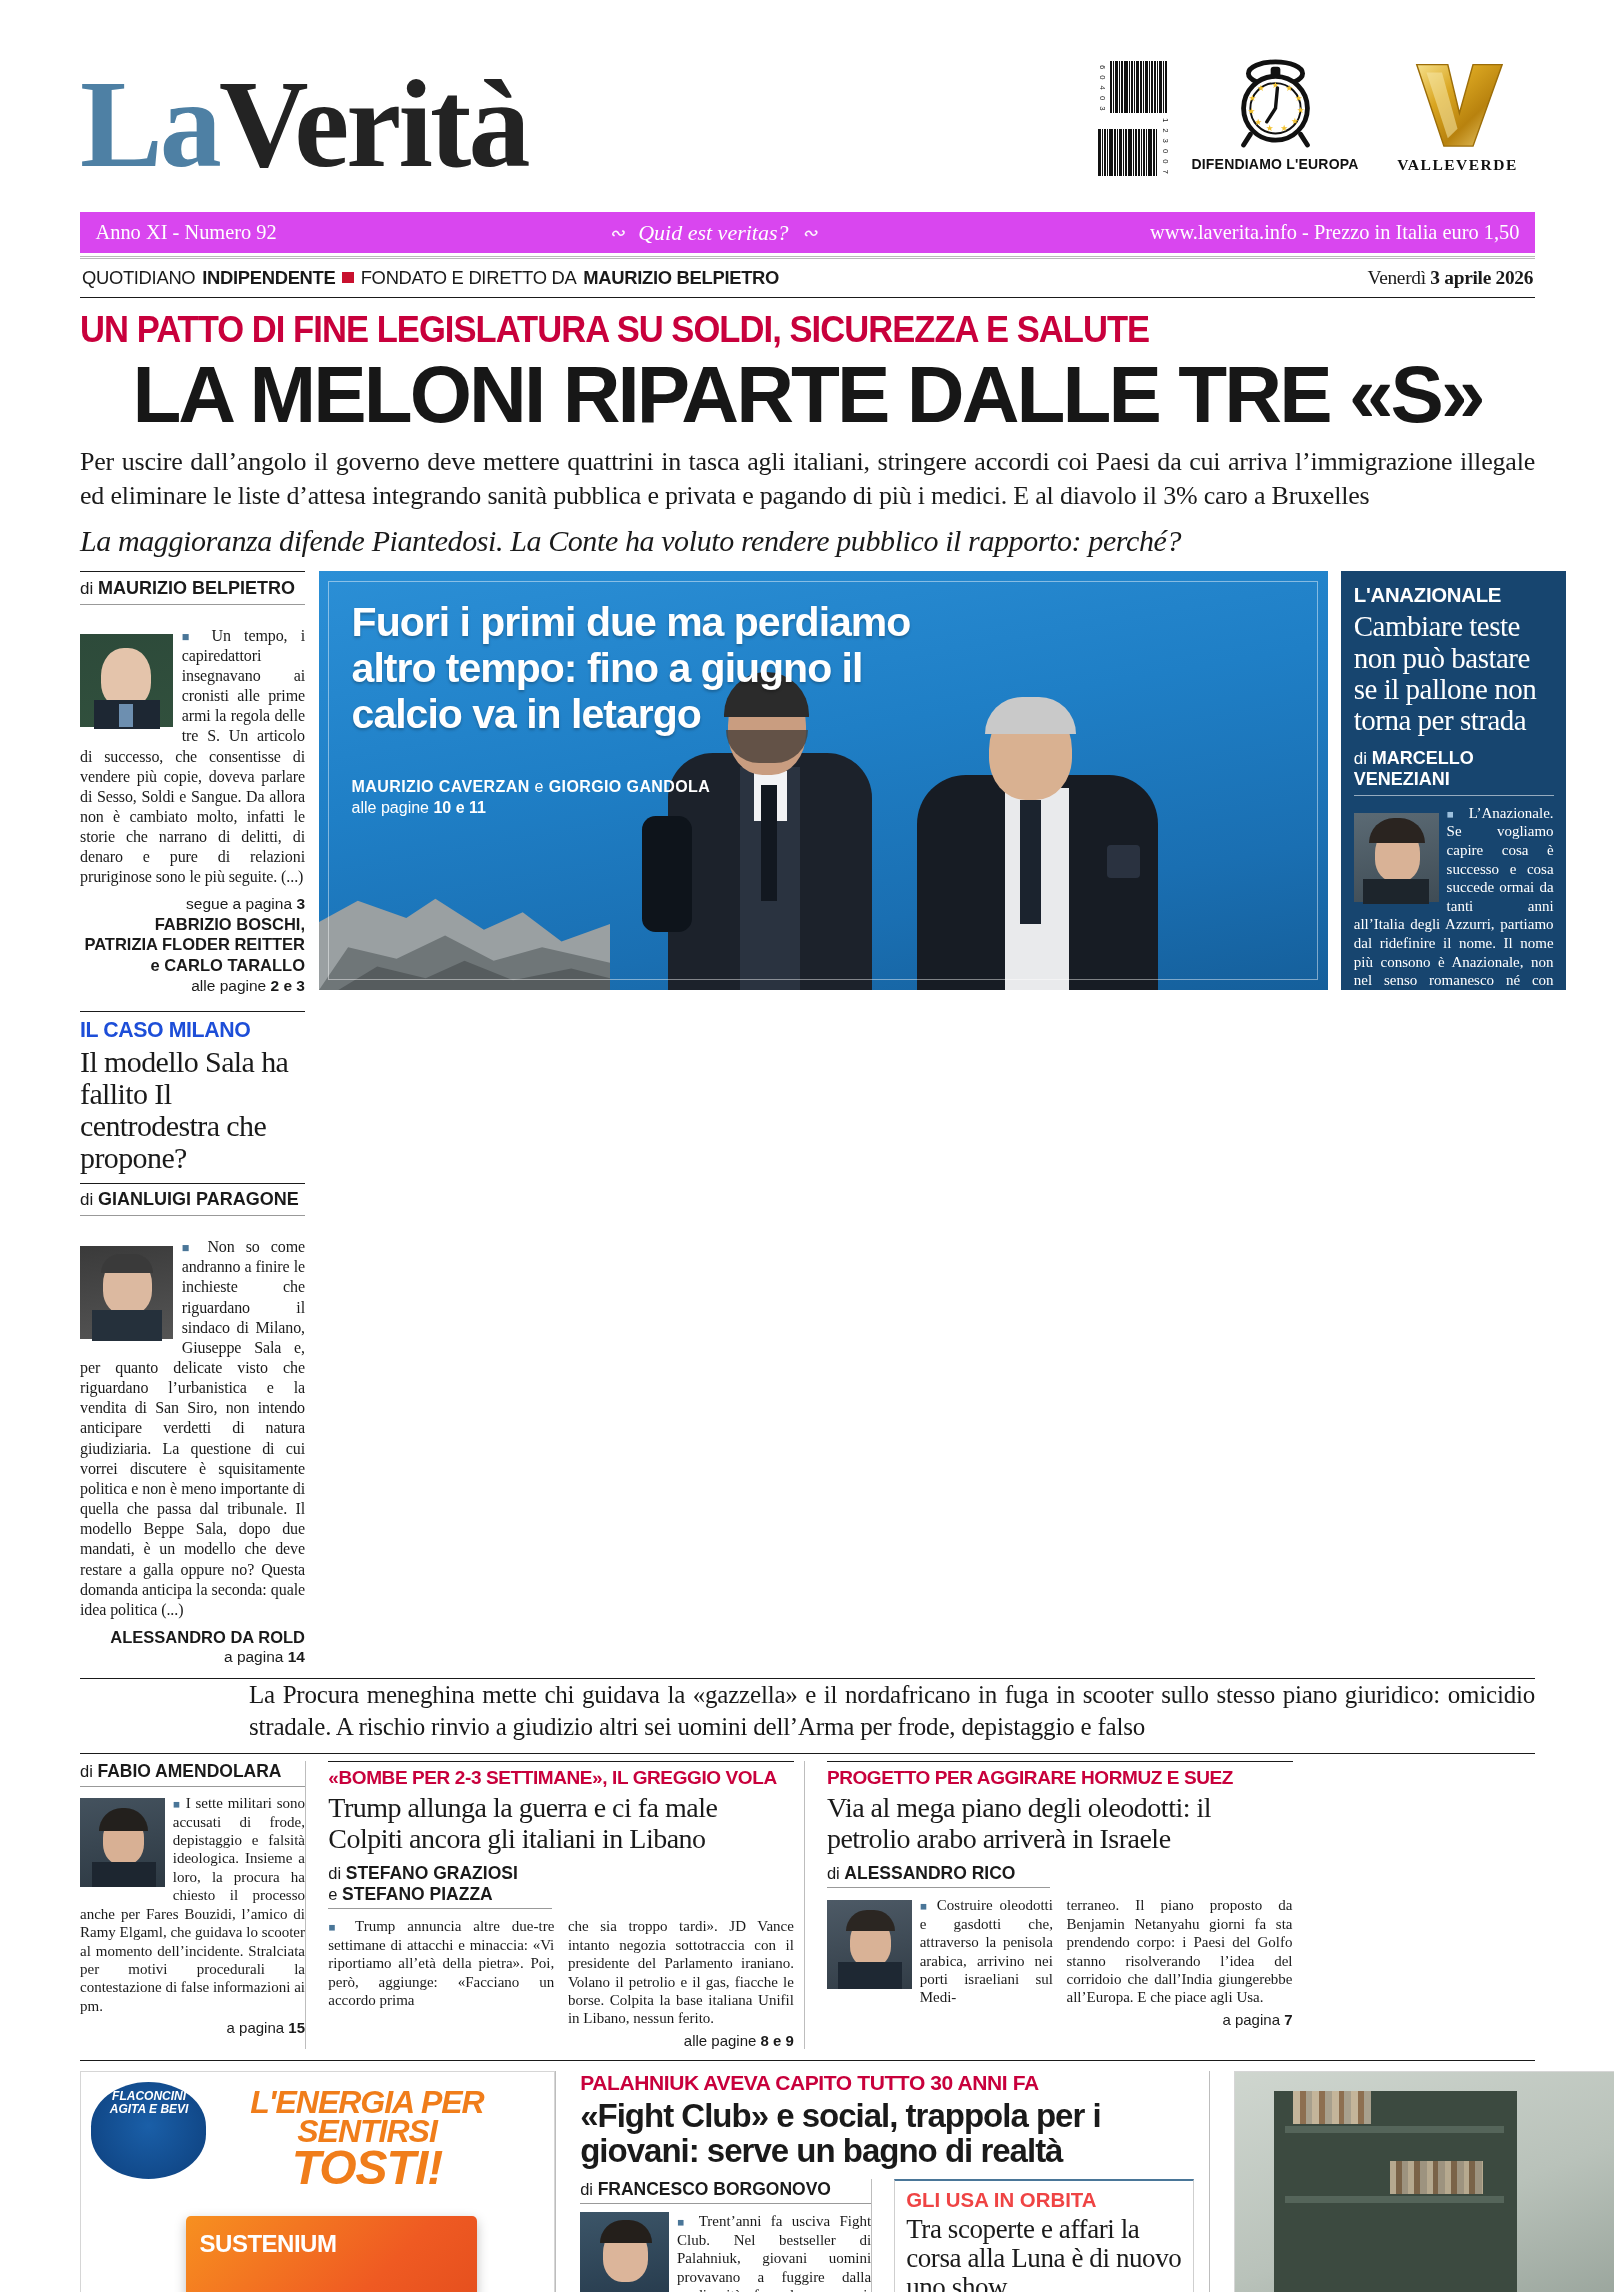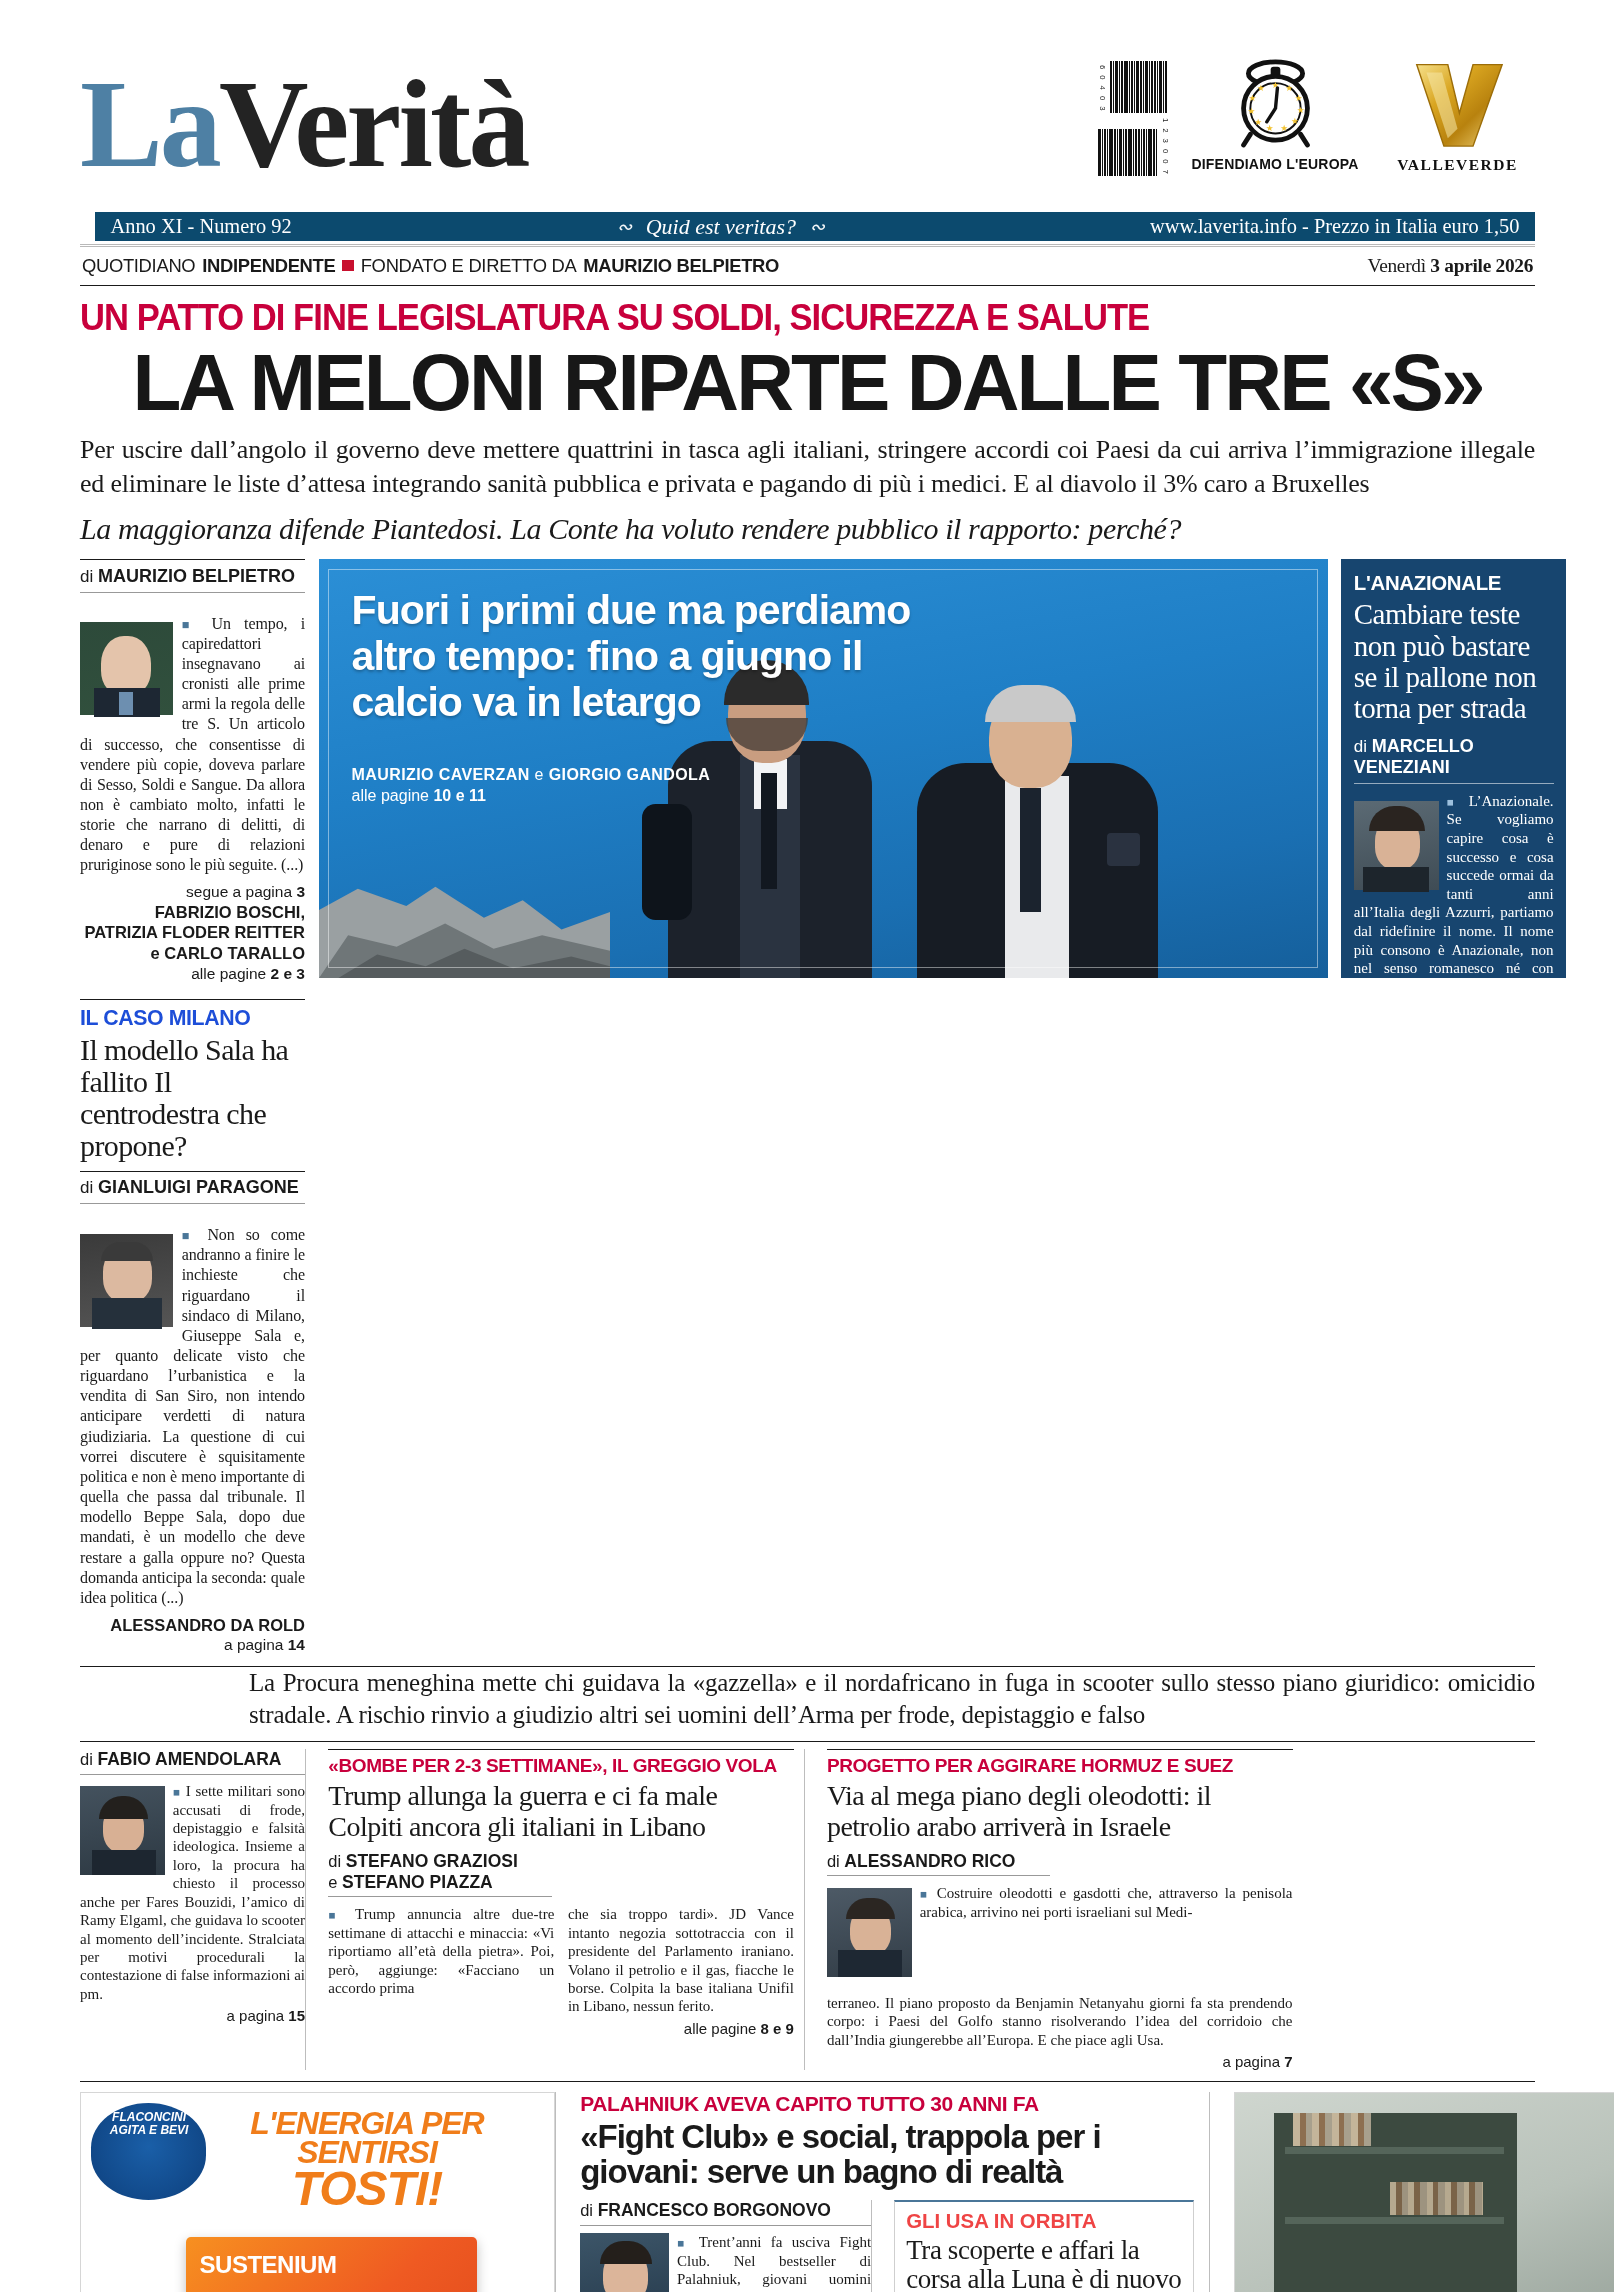--- a/index.html
+++ b/index.html
@@ -23,21 +23,21 @@
   .bc.two { height: 47px; }
   .bc-num { font-size: 7.8px; writing-mode: vertical-rl; letter-spacing: 1.9px; color: #222; font-family: "Liberation Sans", sans-serif; }
   .emblem { display: flex; flex-direction: column; align-items: center; width: 160px; }
   .clock-svg { width: 89px; height: 97px; }
   .emblem-label { font-family: "Liberation Sans", sans-serif; font-weight: bold; font-size: 14px; letter-spacing: 0.2px; margin-top: 5.8px; color: #111; white-space: nowrap; }
   .vlogo { width: 105px; height: 97px; }
   .emblem.vv { width: 155px; }
   .emblem.vv .emblem-label { font-family: "Liberation Serif", serif; font-weight: bold; letter-spacing: 1.5px; font-size: 15.5px; }
 
   
-  .infobar { background: #0c4a6e; color: #fff; height: 29px; display: flex; align-items: center; justify-content: space-between; padding: 0 15.5px; font-family: "Liberation Serif", serif; font-size: 20.4px; margin-left: 15px; }
+  .infobar { background: #d946ef; color: #fff; height: 41px; display: flex; align-items: center; justify-content: space-between; padding: 0 15.5px; font-family: "Liberation Serif", serif; font-size: 20.4px; }
   .infobar .mid { display: flex; align-items: center; gap: 13.6px; font-style: italic; font-size: 22px; }
   .swirl { font-size: 18.4px; opacity: .95; }
   .thin-rule { height: 2.9px; border-top: 1px solid #b9b9b9; border-bottom: 1px solid #b9b9b9; margin: 2.9px 0 0; }
   .creditbar { display: flex; align-items: center; justify-content: space-between; padding: 7.8px 1.9px 8.7px; font-family: "Liberation Sans Narrow", "Liberation Sans", sans-serif; font-size: 18.4px; letter-spacing: -0.3px; border-bottom: 1.9px solid #1a1a1a; }
   .creditbar .left { display: flex; align-items: center; gap: 6.8px; }
   .creditbar b { font-weight: bold; }
   .redsq { display: inline-block; width: 11.6px; height: 11.6px; background: #c8102e; }
   .creditbar .date { font-family: "Liberation Serif", serif; font-size: 19.4px; }
   .creditbar .date b { font-weight: bold; }
 
@@ -438,21 +438,21 @@
 
     <div class="vline"></div>
 
     <div style="padding:0 9.7px">
       <div class="mid-kicker">PROGETTO PER AGGIRARE HORMUZ E SUEZ</div>
       <div class="mid-head">Via al mega piano degli oleodotti: il petrolio arabo arriverà in Israele</div>
       <div class="mid-by" style="width:48%">
         <span>di</span>
         <b>ALESSANDRO RICO</b>
       </div>
-      <div style="display:grid;grid-template-columns:1fr;gap:13.6px;margin-top:7.8px">
+      <div style="display:grid;grid-template-columns:1fr 1fr;gap:13.6px;margin-top:7.8px">
         <div class="sm">
           <div class="mug-sm" style="background:linear-gradient(170deg,#4d5a66,#323d47);position:relative">
             <div style="position:absolute;left:23px;top:17.5px;width:41px;height:49px;border-radius:46% 46% 42% 42%;background:#d9b296"></div>
             <div style="position:absolute;left:19.4px;top:9.7px;width:49px;height:21.3px;border-radius:25px 25px 0 0;background:#2b2622"></div>
             <div style="position:absolute;left:11.6px;top:62px;width:64px;height:27px;background:#1e2833"></div>
           </div>
           <span class="sqb">■</span>
           <span>Costruire oleodotti e gasdotti che, attraverso la penisola arabica, arrivino nei porti israeliani sul Medi-</span>
         </div>
         <div>

